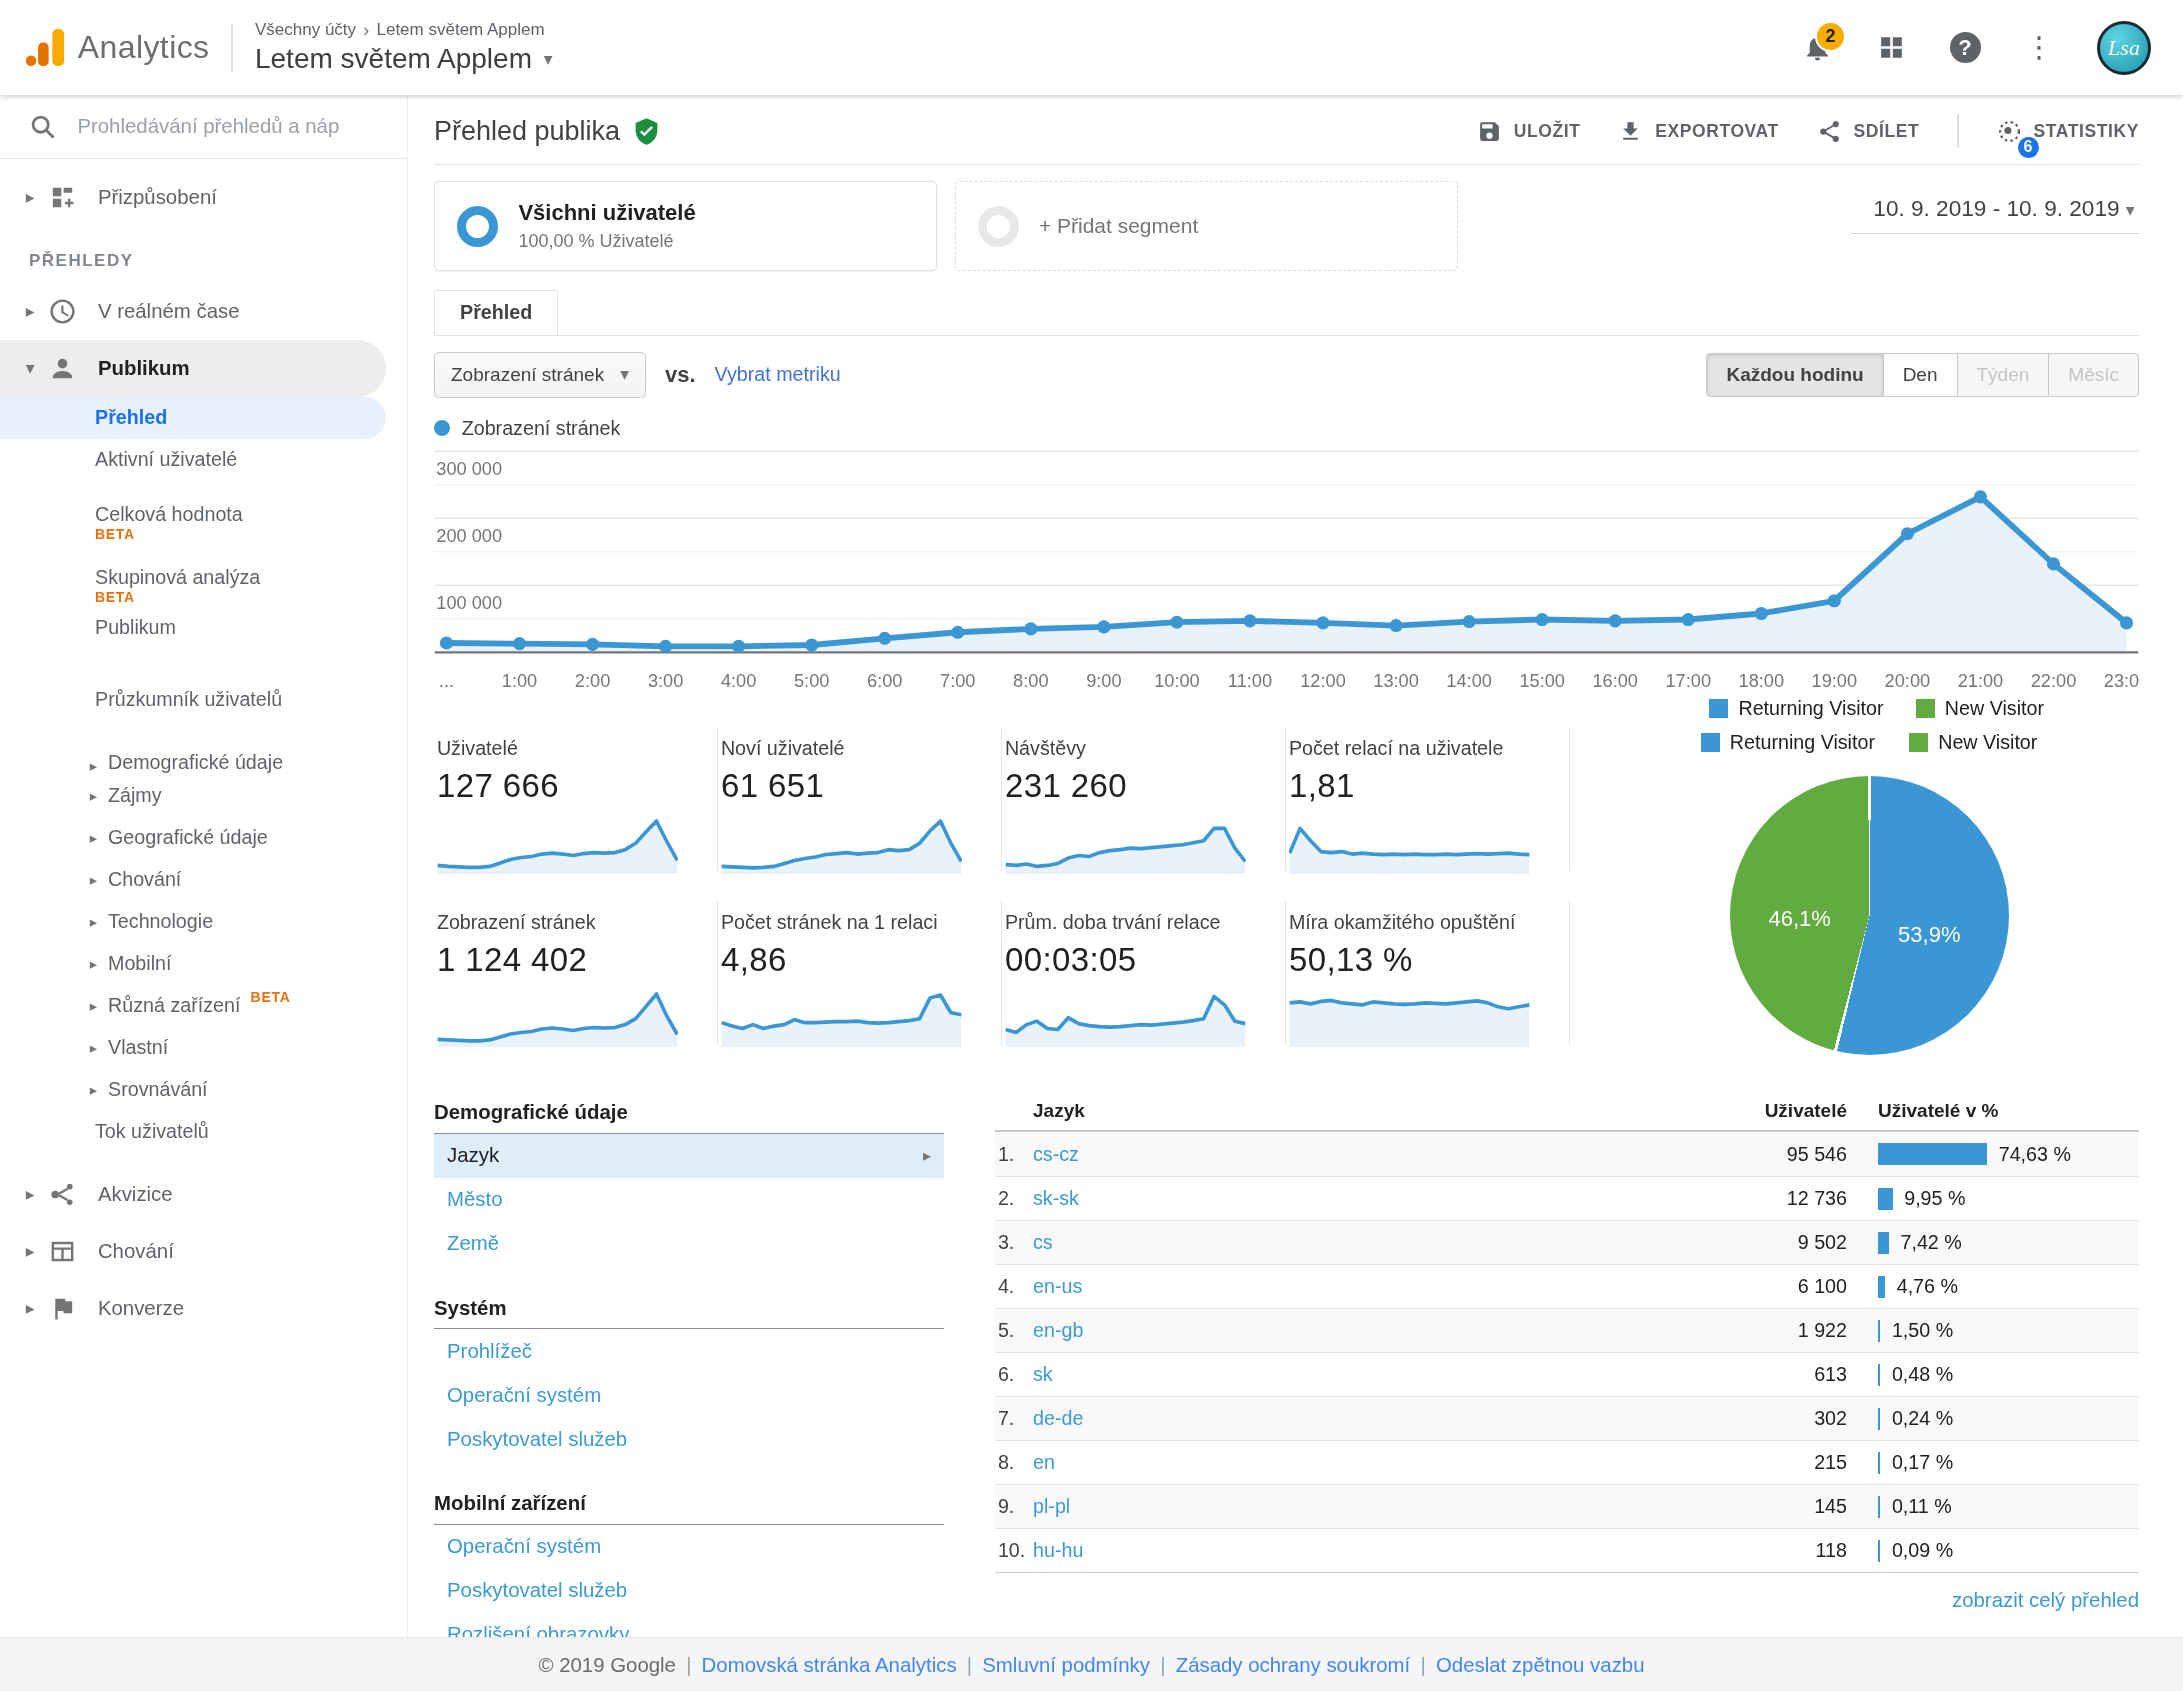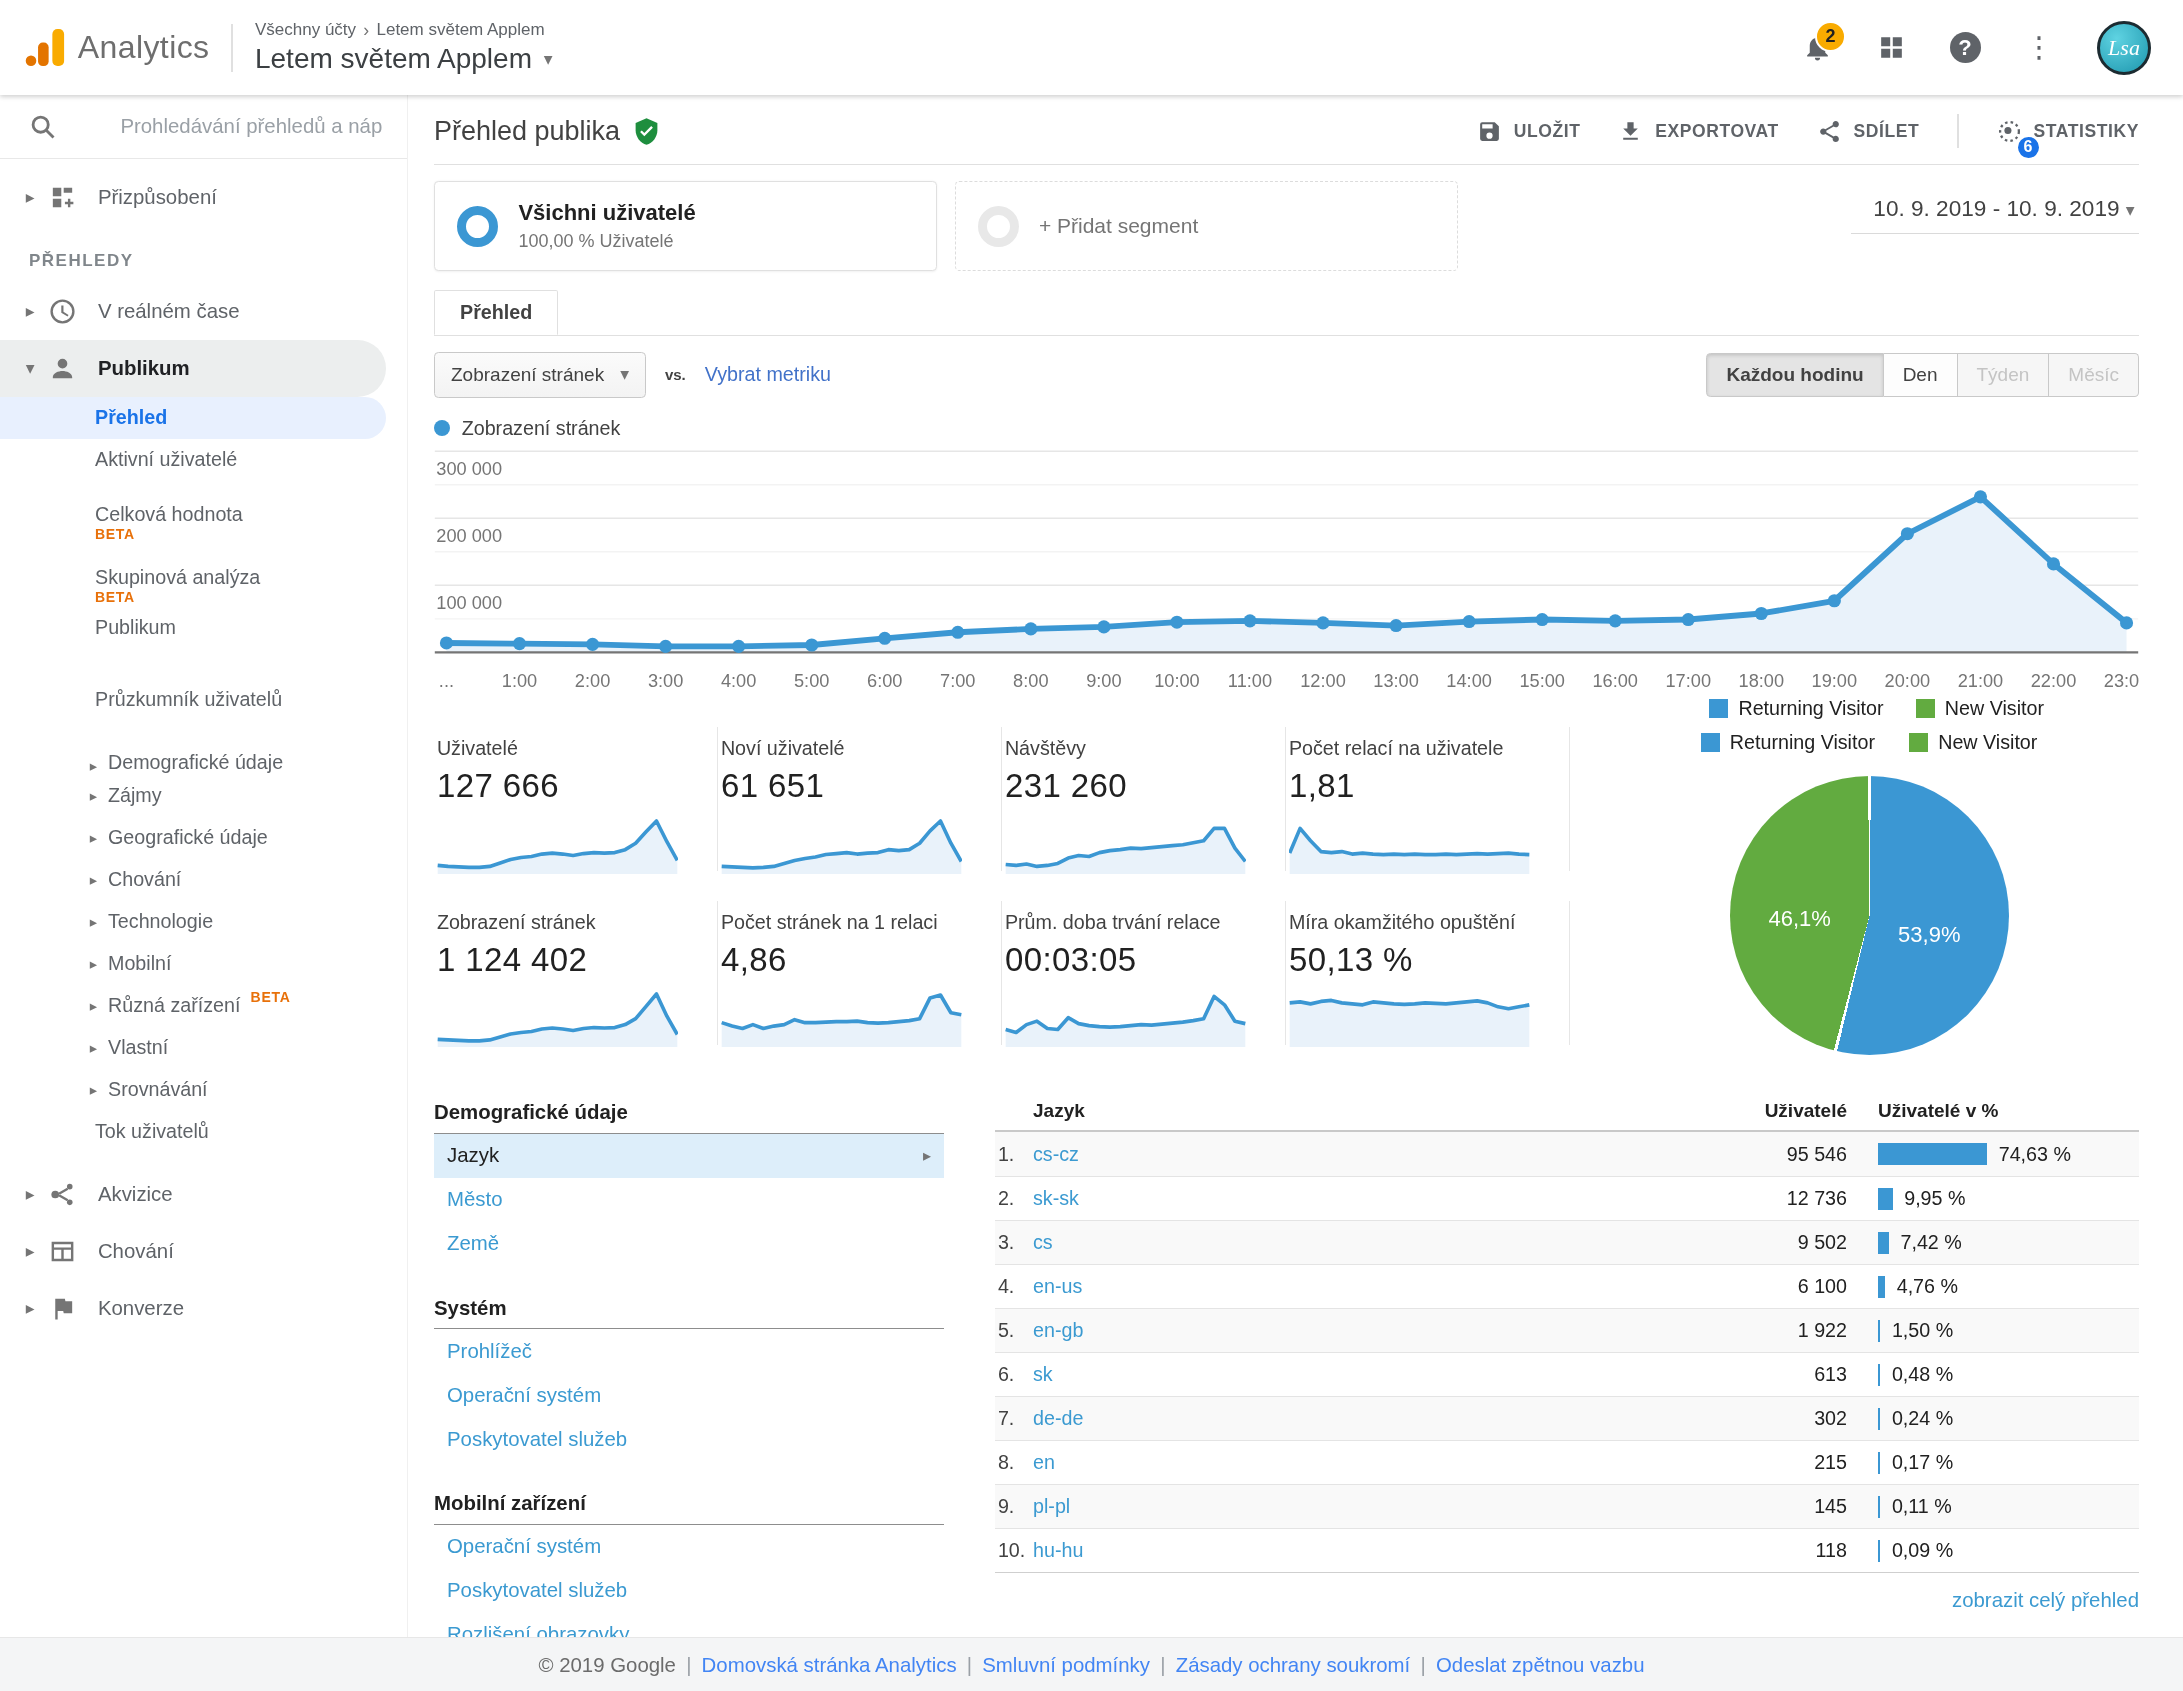--- a/index.html
+++ b/index.html
@@ -36,21 +36,21 @@
 
   
   .app { display:flex; flex:1; min-height:0; }
 
   
   .sidebar { width:408px; background:#fff; border-right:0.7px solid #f0f0f0; overflow:hidden; flex-shrink:0; }
   .search-row { height:64px; display:flex; align-items:center; padding:0 17.5px 0 29px;
                 border-bottom:0.7px solid #e8e8e8; gap:20.4px; }
   .search-row svg { width:28px; height:28px; stroke:#757575; flex-shrink:0; }
   .search-row input { border:none; outline:none; font-size:20.4px; color:#424242; width:100%;
-                      font-family:inherit; background:transparent;margin-left:43px; }
+                      font-family:inherit; background:transparent; }
   .search-row input::placeholder { color:#9aa0a6; }
   .nav { padding-top:10.2px; }
   .nav-item { height:57px; display:flex; align-items:center; padding-left:14.6px; cursor:pointer; position:relative; }
   .nav-arrow { width:31px; font-size:17.5px; color:#757575; text-align:center; flex-shrink:0; }
   .nav-icon { width:29px; height:29px; fill:#757575; margin:0 20.4px 0 2.9px; flex-shrink:0; }
   .nav-label { font-size:20.4px; color:#5f6368; }
   .nav-section { font-size:17px; letter-spacing:1.5px; color:#80868b; padding:25px 0 11.7px 29px; font-weight:bold; }
   .pill-gray { background:#eceeee; border-radius:0 28.4px 28.4px 0; width:386px; }
   .pill-gray .nav-label { color:#202124; font-weight:bold; }
   .nav-child { height:42px; display:flex; align-items:center; padding-left:95px; cursor:pointer; font-size:19.7px; color:#5f6368; }
@@ -91,21 +91,21 @@
                 border-bottom:1.5px solid #dadada; cursor:pointer; }
 
   .tabbar { display:flex; border-bottom:0.7px solid #e0e0e0; margin-top:19px; }
   .tab { padding:10.2px 25px; font-size:19.7px; font-weight:bold; color:#424242; background:#fff;
          border:0.7px solid #e0e0e0; border-bottom:0.7px solid #fff; margin-bottom:-0.7px; border-radius:2.2px 2.2px 0 0; cursor:pointer; }
 
   .ctrl-row { display:flex; align-items:center; margin-top:16px; }
   .metric-select { display:inline-flex; align-items:center; gap:16px; font-size:19px; color:#424242;
                    background:linear-gradient(#fbfbfb,#f3f3f3); border:0.7px solid #c9c9c9; border-radius:4.4px;
                    padding:11px 16px; cursor:pointer; }
-  .vs { font-size:15px; color:#424242; margin:0 19px; font-weight:bold; }
+  .vs { font-size:22px; color:#424242; margin:0 19px; font-weight:bold; }
   .pick-metric { font-size:19.7px; color:var(--deep-link-blue,#4272c9); cursor:pointer; }
   .gran-group { margin-left:auto; display:flex; }
   .gran { font-size:19px; padding:10.2px 19px; border:0.7px solid #c9c9c9; border-left:none; background:#fdfdfd;
           color:#424242; cursor:pointer; }
   .gran:first-child { border-left:0.7px solid #c9c9c9; border-radius:4.4px 0 0 4.4px; }
   .gran:last-child { border-radius:0 4.4px 4.4px 0; }
   .gran.active { background:#e4e4e4; box-shadow:inset 0 1.5px 3.6px rgba(0,0,0,.15); font-weight:bold; }
   .gran.disabled { background:#f6f6f6; color:#c4c4c4; cursor:default; }
 
   .legend-row { display:flex; align-items:center; gap:11.7px; margin-top:19px; }

